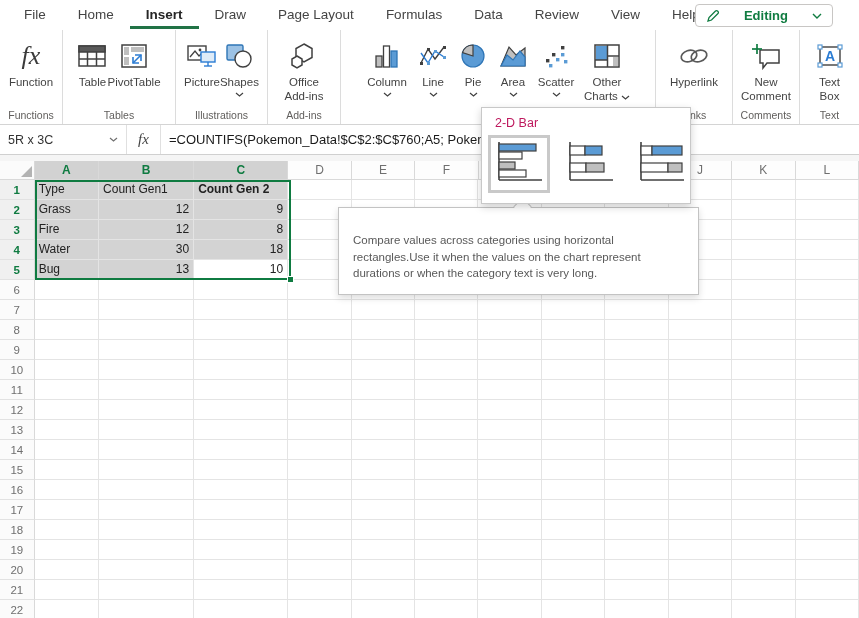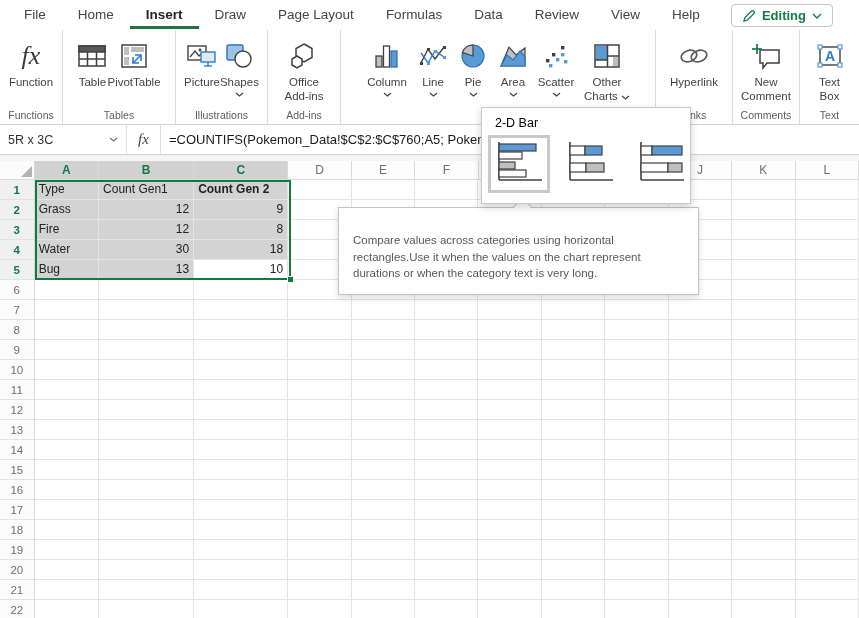--- a/index.html
+++ b/index.html
@@ -3,21 +3,21 @@
 <meta charset="utf-8">
 <style>
   * { margin:0; padding:0; box-sizing:border-box; }
   html,body { width:859px; height:618px; overflow:hidden; background:#fff;
     font-family:"Liberation Sans", sans-serif; color:#333; }
 
   
   .titlebar { height:30px; display:flex; align-items:center; padding-left:8px; position:relative; background:#fff; }
   .tab { font-size:13.5px; color:#444; padding:6px 16px 4px 16px; cursor:pointer; border-bottom:3px solid transparent; }
   .tab.active { color:#262626; font-weight:700; border-bottom:3px solid #217346; }
-  .editing-btn { position:absolute; right:26px; top:4px; height:23px; display:flex; align-items:center; gap:6px;
+  .editing-btn { position:absolute; right:26px; top:4px; height:23px; display:flex; align-items:center; gap:24px;
     border:1px solid #c8c6c4; border-radius:4px; padding:0 10px; background:#fff; cursor:pointer; }
   .editing-btn span { color:#107c41; font-size:13px; font-weight:700; }
 
   
   .ribbon { height:95px; display:flex; border-bottom:1px solid #d4d4d4; background:#fff; }
   .rgroup { display:flex; flex-direction:column; border-right:1px solid #dcdcdc; }
   .rgroup:last-child { border-right:none; }
   .rgroup .btns { flex:1; display:flex; justify-content:center; align-items:stretch; }
   .rgroup .glabel { height:17px; text-align:center; font-size:10.5px; color:#605e5c; line-height:15px;
     border-top:1px solid transparent; white-space:nowrap; overflow:visible; }
@@ -60,21 +60,21 @@
   .cell.activecell { background:#fff; }
   .cell.num { text-align:right; }
   .sel-overlay { position:absolute; left:35px; top:25px; width:256px; height:100px;
     border:2px solid #0f7b41; pointer-events:none; z-index:5; }
   .fill-handle { position:absolute; left:287px; top:121px; width:7px; height:7px;
     background:#0f7b41; border:1px solid #fff; z-index:6; cursor:crosshair; }
 
   
   .chart-dd { position:absolute; left:481px; top:107px; width:210px; height:97px; background:#fff;
     border:1px solid #c8c8c8; box-shadow:0 3px 8px rgba(0,0,0,0.18); z-index:31; padding:8px 6px 0 6px; }
-  .chart-dd .ddtitle { font-size:12.5px; color:#000000; padding-left:7px; }
+  .chart-dd .ddtitle { font-size:12.5px; color:#be185d; padding-left:7px; }
   .chart-dd .tiles { display:flex; gap:9px; margin-top:5px; }
   .tile { padding:3px; border:3px solid transparent; cursor:pointer; }
   .tile.selected { border-color:#c9c9c9; }
   .dd-caret { position:absolute; left:516px; top:200px; width:13px; height:13px; background:#fff;
     transform:rotate(45deg); border-left:1px solid #c3c3c3; border-top:1px solid #c3c3c3; z-index:29; }
 
   
   .tooltip { position:absolute; left:338px; top:207px; width:361px; height:88px; background:#fff;
     border:1px solid #c3c3c3; box-shadow:0 3px 7px rgba(0,0,0,0.14); z-index:28; padding:10px 14px; }
   .tooltip .tt-title { font-size:12px; color:#444; }

